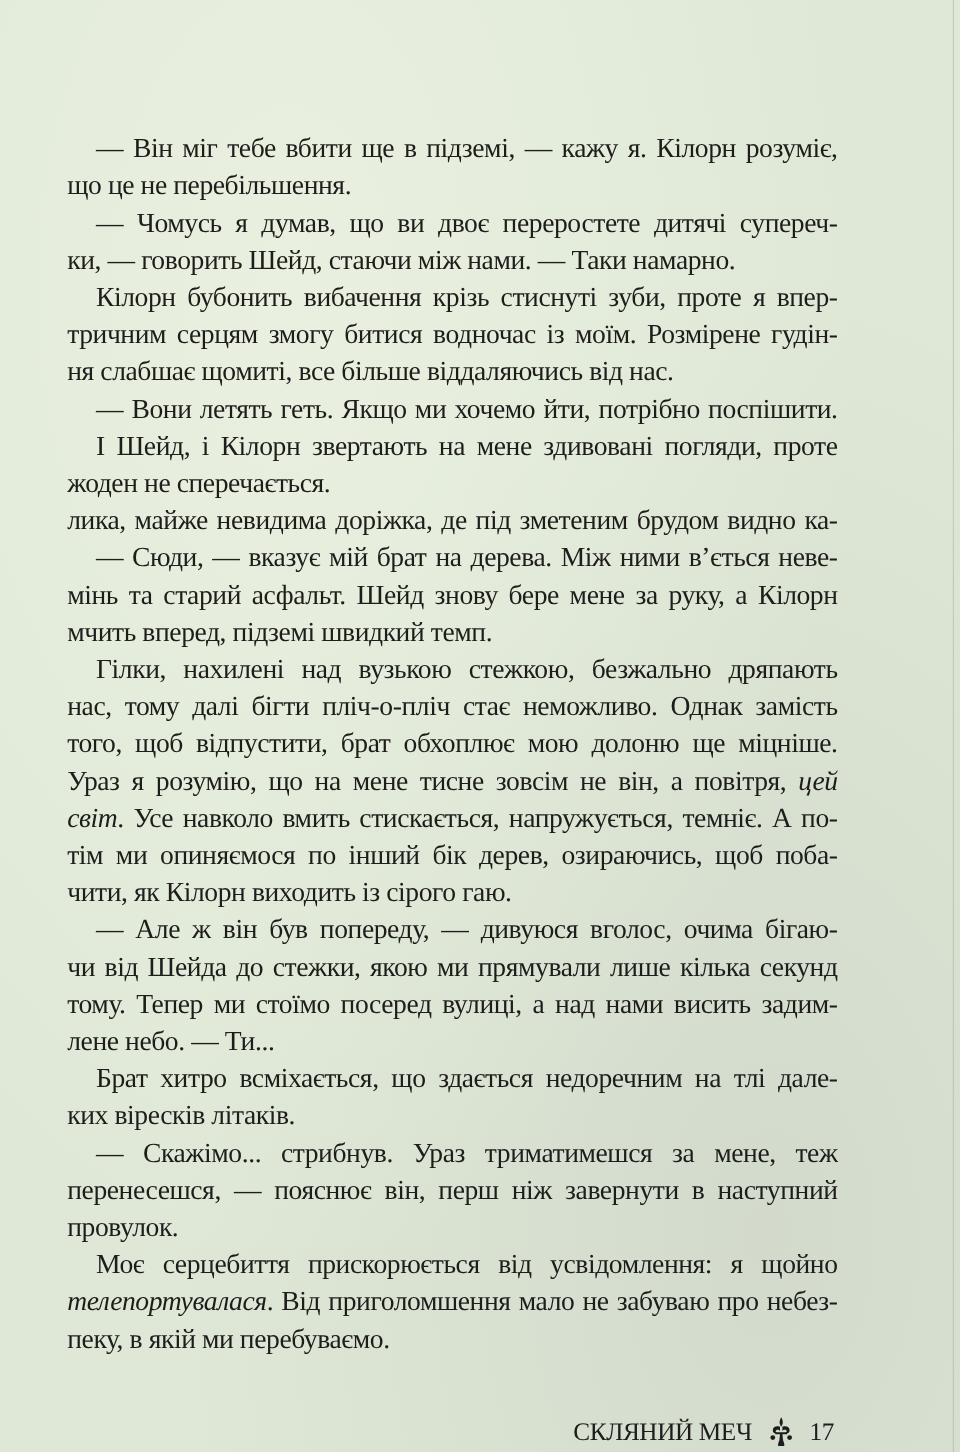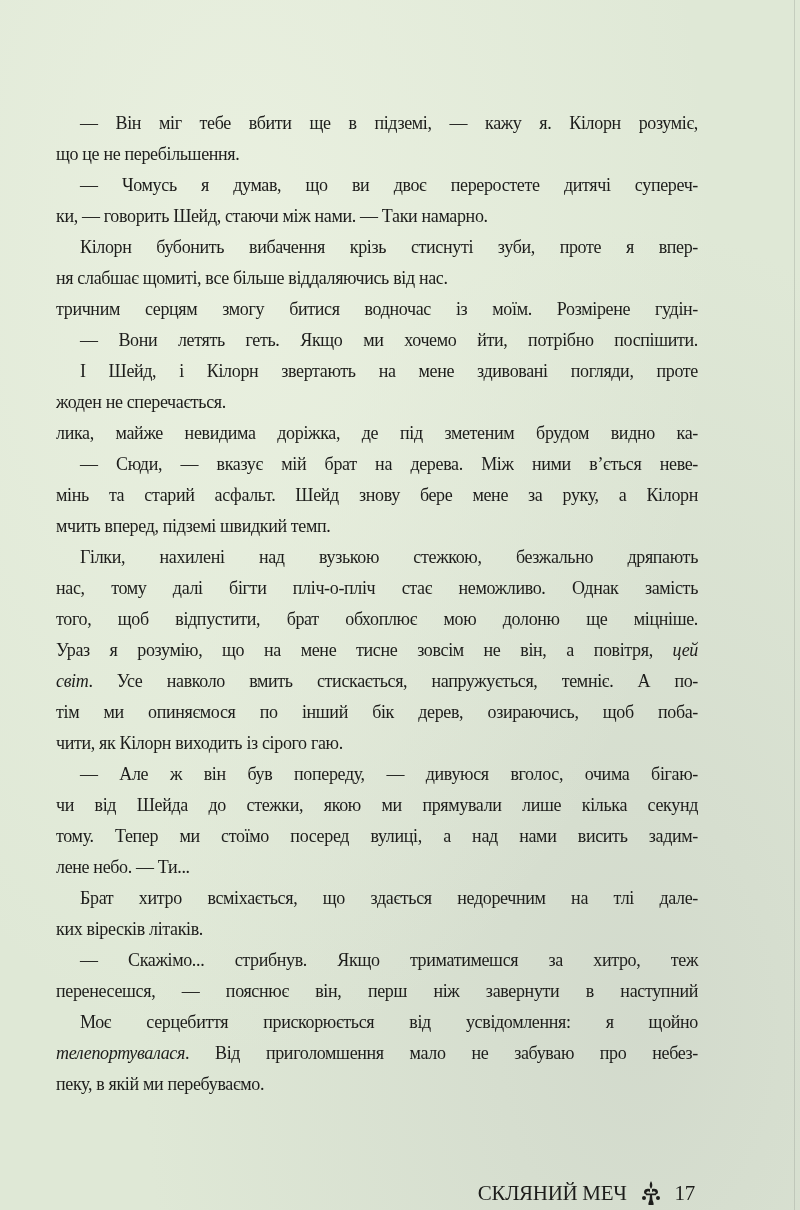--- a/index.html
+++ b/index.html
@@ -15,21 +15,21 @@
   }
   .page-edge {
     position: absolute; right: 5px; top: 0; bottom: 0; width: 1px;
     background: rgba(150,155,145,0.35);
   }
   .text-block {
     position: absolute; left: 56px; top: 108px; width: 642px;
   }
   .line {
     height: 31px; line-height: 31px;
-    font-size: 18px;
+    font-size: 23px;
     text-align: justify; text-align-last: justify;
     white-space: nowrap; overflow: visible;
     letter-spacing: -0.35px;
     word-spacing: 0px;
   }
   .line.last { text-align-last: left; }
   .line.indent { padding-left: 24px; }
   .line .it { font-style: italic; }
   .footer {
     position: absolute; top: 1180px; right: 105px;
@@ -42,44 +42,45 @@
 <body>
 
 <div class="page-edge"></div>
 
 <div class="text-block">
   <div class="line indent">— Він міг тебе вбити ще в підземі, — кажу я. Кілорн розуміє,</div>
   <div class="line last">що це не перебільшення.</div>
   <div class="line indent">— Чомусь я думав, що ви двоє переростете дитячі супереч-</div>
   <div class="line last">ки, — говорить Шейд, стаючи між нами. — Таки намарно.</div>
   <div class="line indent">Кілорн бубонить вибачення крізь стиснуті зуби, проте я впер-</div>
+  <div class="line">тричним серцям змогу битися водночас із моїм. Розмірене гудін-</div>
   <div class="line last">ня слабшає щомиті, все більше віддаляючись від нас.</div>
-  <div class="line">тричним серцям змогу битися водночас із моїм. Розмірене гудін-</div>
   <div class="line indent">— Вони летять геть. Якщо ми хочемо йти, потрібно поспішити.</div>
   <div class="line indent">І Шейд, і Кілорн звертають на мене здивовані погляди, проте</div>
   <div class="line last">жоден не сперечається.</div>
   <div class="line">лика, майже невидима доріжка, де під зметеним брудом видно ка-</div>
   <div class="line indent">— Сюди, — вказує мій брат на дерева. Між ними в’ється неве-</div>
   <div class="line">мінь та старий асфальт. Шейд знову бере мене за руку, а Кілорн</div>
   <div class="line last">мчить вперед, підземі швидкий темп.</div>
   <div class="line indent">Гілки, нахилені над вузькою стежкою, безжально дряпають</div>
   <div class="line">нас, тому далі бігти пліч-о-пліч стає неможливо. Однак замість</div>
   <div class="line">того, щоб відпустити, брат обхоплює мою долоню ще міцніше.</div>
   <div class="line"><span>Ураз я розумію, що на мене тисне зовсім не він, а повітря,</span> <span class="it">цей</span></div>
   <div class="line"><span class="it">світ</span><span>. Усе навколо вмить стискається, напружується, темніє. А по-</span></div>
   <div class="line">тім ми опиняємося по інший бік дерев, озираючись, щоб поба-</div>
   <div class="line last">чити, як Кілорн виходить із сірого гаю.</div>
   <div class="line indent">— Але ж він був попереду, — дивуюся вголос, очима бігаю-</div>
   <div class="line">чи від Шейда до стежки, якою ми прямували лише кілька секунд</div>
   <div class="line">тому. Тепер ми стоїмо посеред вулиці, а над нами висить задим-</div>
   <div class="line last">лене небо. — Ти...</div>
   <div class="line indent">Брат хитро всміхається, що здається недоречним на тлі дале-</div>
   <div class="line last">ких віресків літаків.</div>
-  <div class="line indent">— Скажімо... стрибнув. Якщо триматимешся за хитро, теж</div>
+  <div class="line indent">— Скажімо... стрибнув. Ураз триматимешся за мене, теж</div>
   <div class="line">перенесешся, — пояснює він, перш ніж завернути в наступний</div>
+  <div class="line last">провулок.</div>
   <div class="line indent">Моє серцебиття прискорюється від усвідомлення: я щойно</div>
   <div class="line"><span class="it">телепортувалася</span><span>. Від приголомшення мало не забуваю про небез-</span></div>
   <div class="line last">пеку, в якій ми перебуваємо.</div>
 </div>
 
 <div class="footer">
   <span>СКЛЯНИЙ МЕЧ</span>
   <span class="fleur">
     <svg viewBox="0 0 20 26" width="20" height="26">
       <g fill="#1d1d1b">

